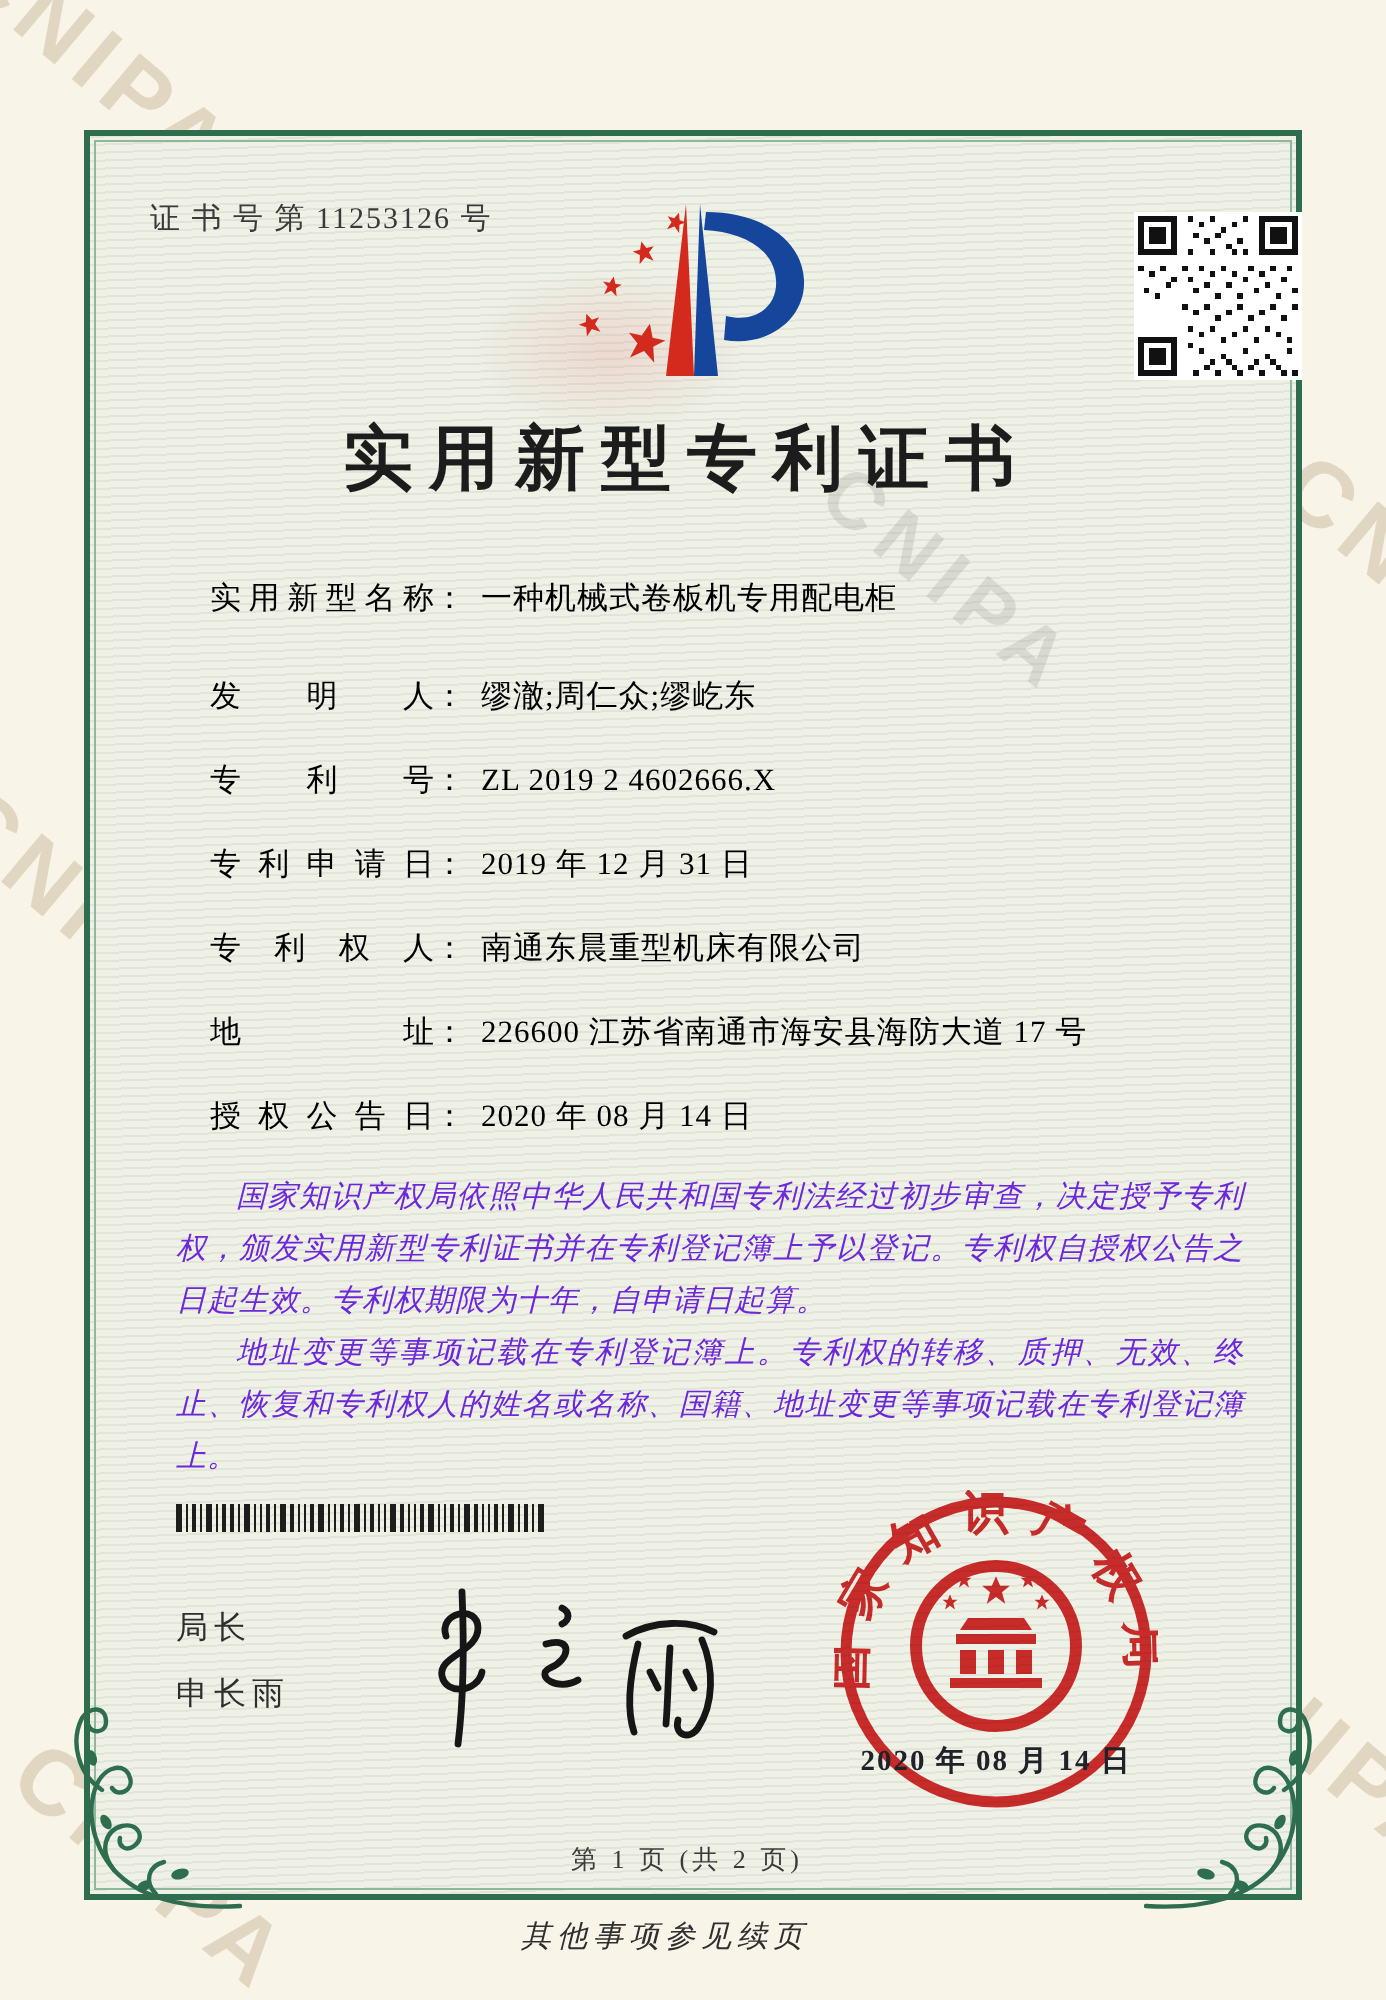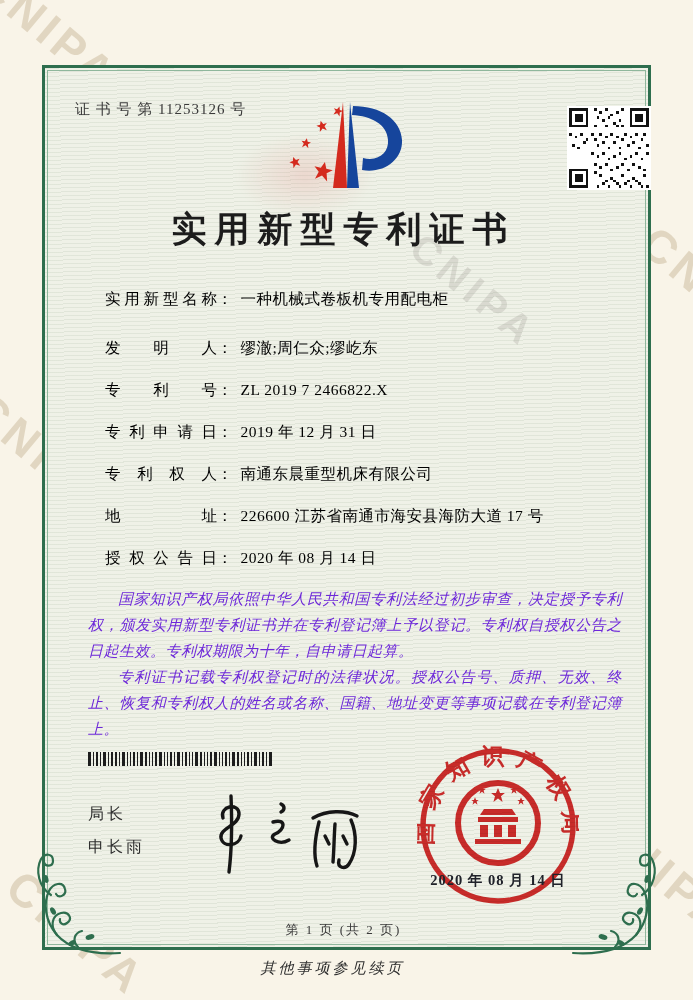--- a/index.html
+++ b/index.html
@@ -143,38 +143,38 @@
 
 <div class="title">实用新型专利证书</div>
 
 <div class="row" style="top:289px;">
   <span class="f-label">实用新型名称</span><span class="f-colon">：</span><span class="f-value">一种机械式卷板机专用配电柜</span>
 </div>
 <div class="row" style="top:338px;">
   <span class="f-label">发明人</span><span class="f-colon">：</span><span class="f-value">缪澈;周仁众;缪屹东</span>
 </div>
 <div class="row" style="top:380px;">
-  <span class="f-label">专利号</span><span class="f-colon">：</span><span class="f-value">ZL 2019 7 2466822.X</span>
+  <span class="f-label">专利号</span><span class="f-colon">：</span><span class="f-value">ZL 2019 2 4602666.X</span>
 </div>
 <div class="row" style="top:422px;">
   <span class="f-label">专利申请日</span><span class="f-colon">：</span><span class="f-value">2019 年 12 月 31 日</span>
 </div>
 <div class="row" style="top:464px;">
   <span class="f-label">专利权人</span><span class="f-colon">：</span><span class="f-value">南通东晨重型机床有限公司</span>
 </div>
 <div class="row" style="top:506px;">
   <span class="f-label">地址</span><span class="f-colon">：</span><span class="f-value">226600 江苏省南通市海安县海防大道 17 号</span>
 </div>
 <div class="row" style="top:548px;">
   <span class="f-label">授权公告日</span><span class="f-colon">：</span><span class="f-value">2020 年 08 月 14 日</span>
 </div>
 
 <div class="body-text">
   <p>国家知识产权局依照中华人民共和国专利法经过初步审查，决定授予专利权，颁发实用新型专利证书并在专利登记簿上予以登记。专利权自授权公告之日起生效。专利权期限为十年，自申请日起算。</p>
-  <p>专利证书记载专利权登记时的法律状况。授权公告号、质押、无效、终止、恢复和专利权人的姓名或名称、国籍、地址变更等事项记载在专利登记簿上。</p>
+  <p>地址变更等事项记载在专利登记簿上。专利权的转移、质押、无效、终止、恢复和专利权人的姓名或名称、国籍、地址变更等事项记载在专利登记簿上。</p>
 </div>
 
 <svg class="barcode" viewBox="0 0 186 14" preserveAspectRatio="none">
   <path fill="#1d1d1d" d="M0,0h3v14h-3z M5,0h1v14h-1z M8,0h2v14h-2z M12,0h1v14h-1z M15,0h3v14h-3z M20,0h1v14h-1z M23,0h2v14h-2z M27,0h2v14h-2z M31,0h1v14h-1z M34,0h3v14h-3z M39,0h1v14h-1z M42,0h1v14h-1z M45,0h2v14h-2z M49,0h1v14h-1z M52,0h3v14h-3z M57,0h2v14h-2z M61,0h1v14h-1z M64,0h1v14h-1z M67,0h2v14h-2z M71,0h3v14h-3z M76,0h1v14h-1z M79,0h1v14h-1z M82,0h2v14h-2z M86,0h1v14h-1z M89,0h3v14h-3z M94,0h1v14h-1z M97,0h2v14h-2z M101,0h1v14h-1z M104,0h1v14h-1z M107,0h3v14h-3z M112,0h2v14h-2z M116,0h1v14h-1z M119,0h1v14h-1z M122,0h2v14h-2z M126,0h3v14h-3z M131,0h1v14h-1z M134,0h1v14h-1z M137,0h2v14h-2z M141,0h1v14h-1z M144,0h3v14h-3z M149,0h2v14h-2z M153,0h1v14h-1z M156,0h1v14h-1z M159,0h2v14h-2z M163,0h1v14h-1z M166,0h3v14h-3z M171,0h1v14h-1z M174,0h2v14h-2z M178,0h1v14h-1z M181,0h3v14h-3z"></path>
 </svg>
 
 <div class="signer">
   <div>局长</div>
   <div>申长雨</div>
 </div>

